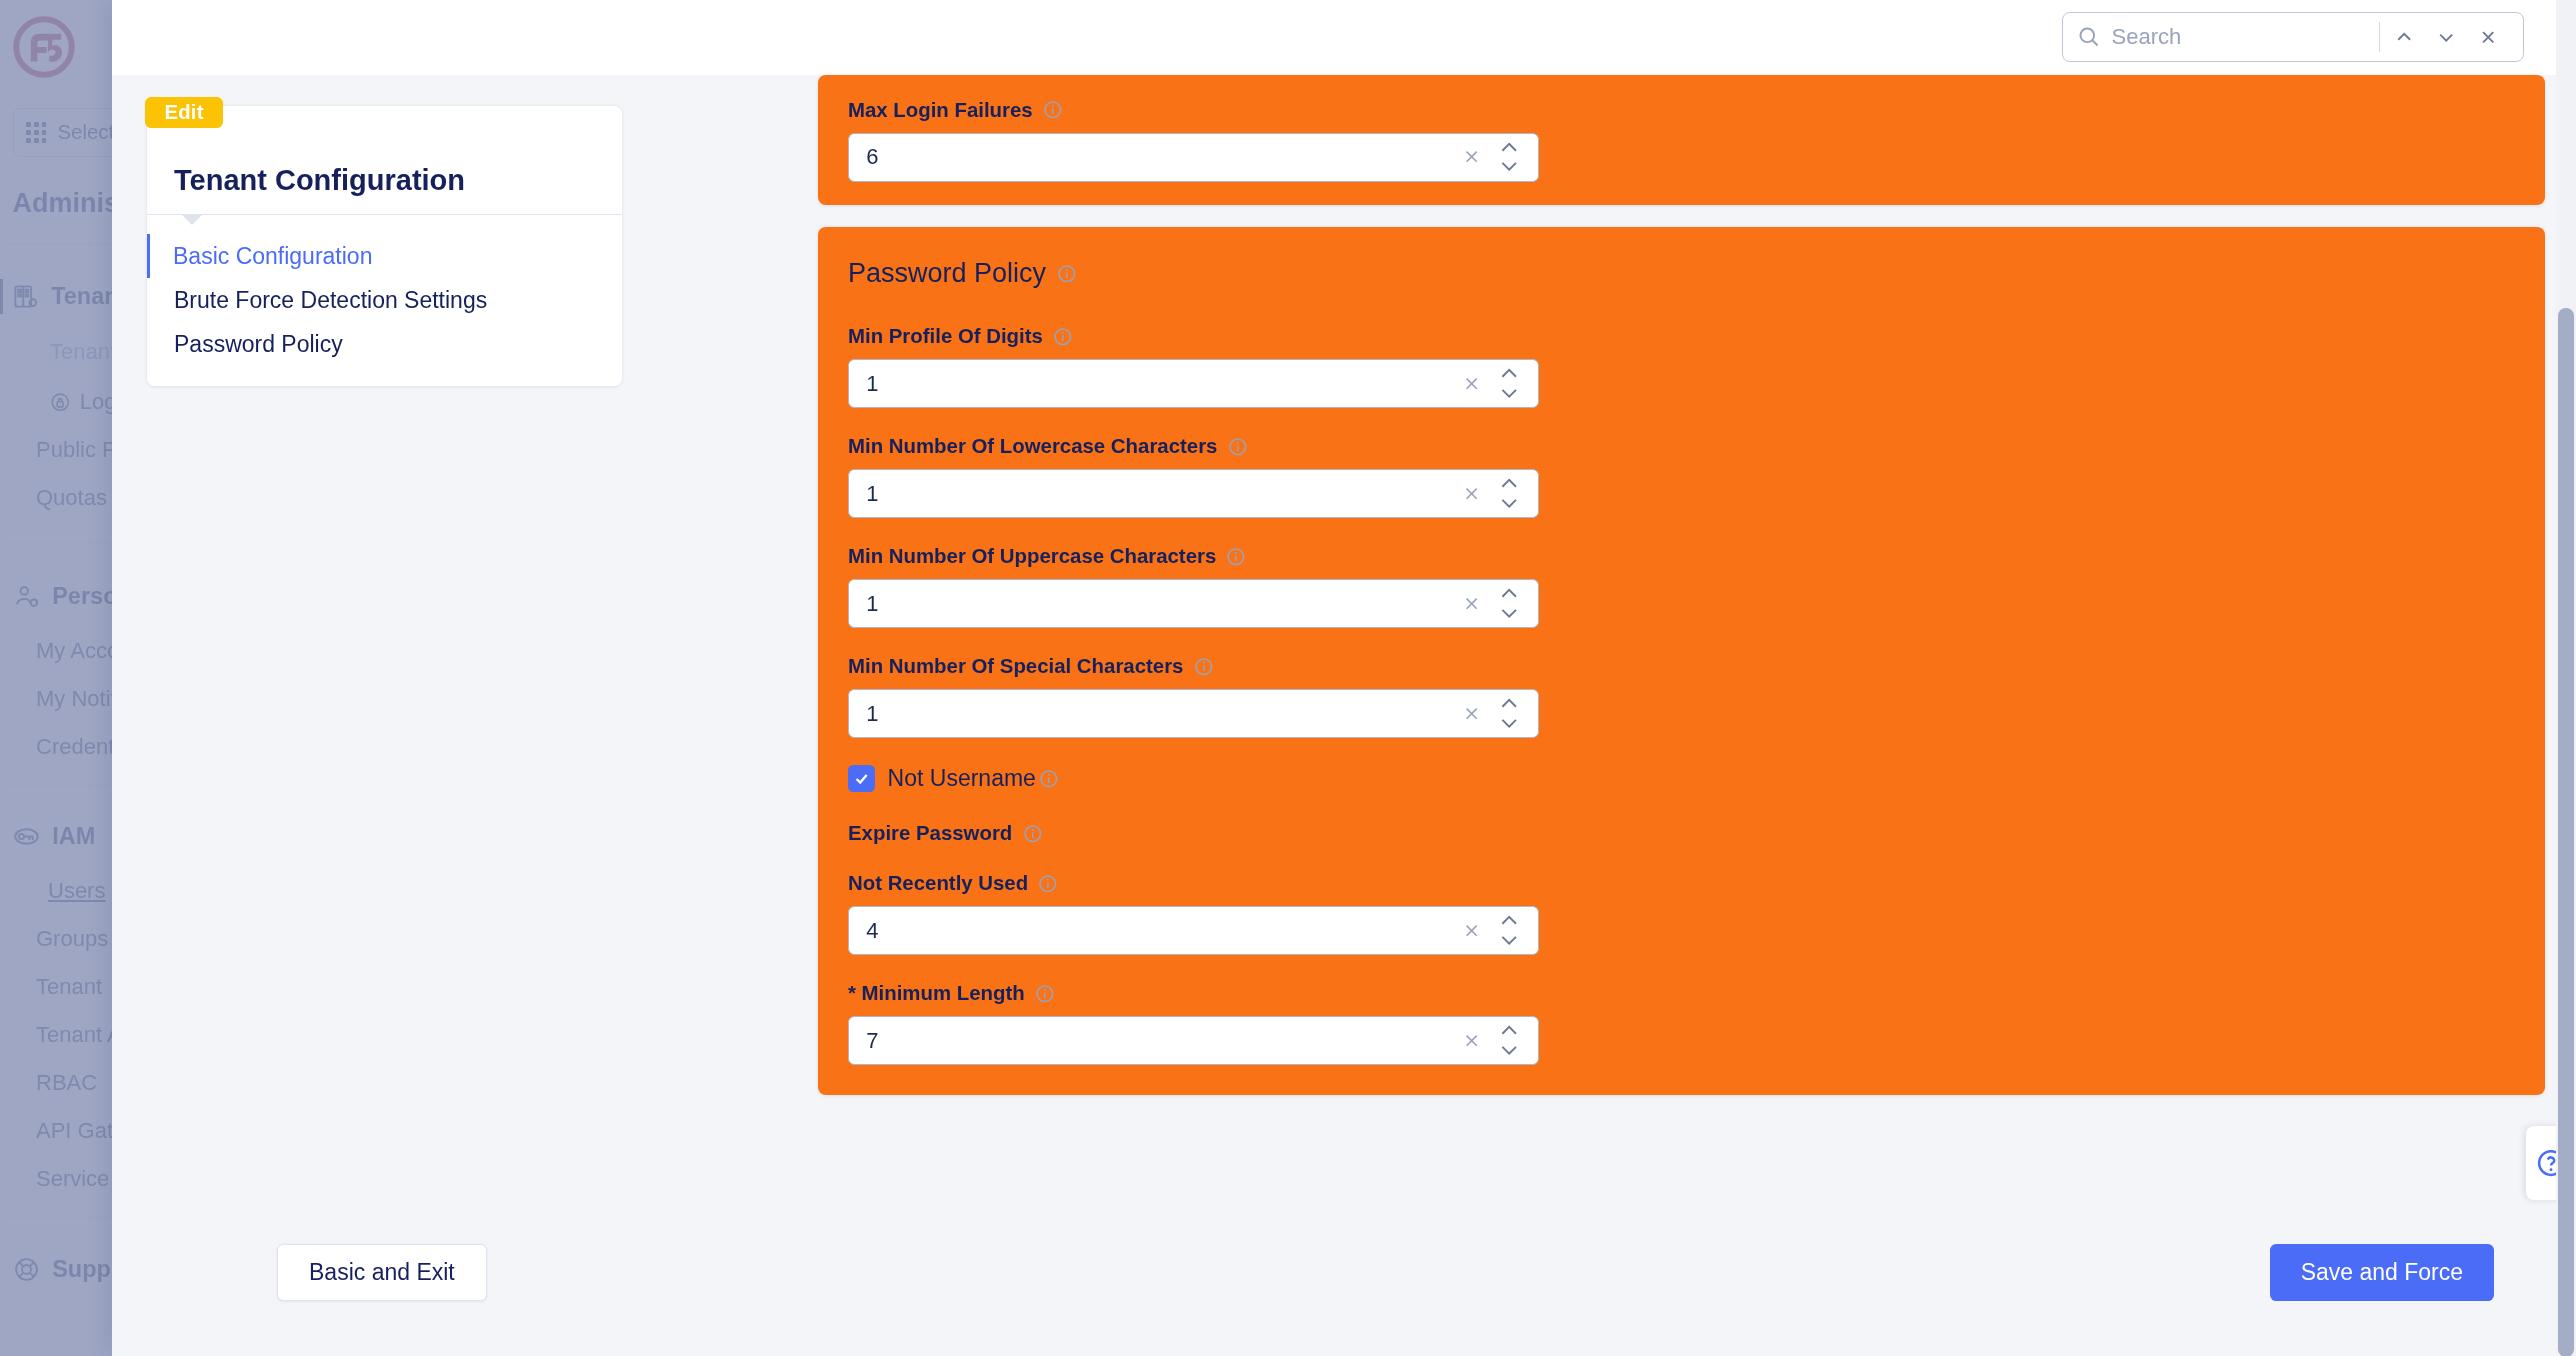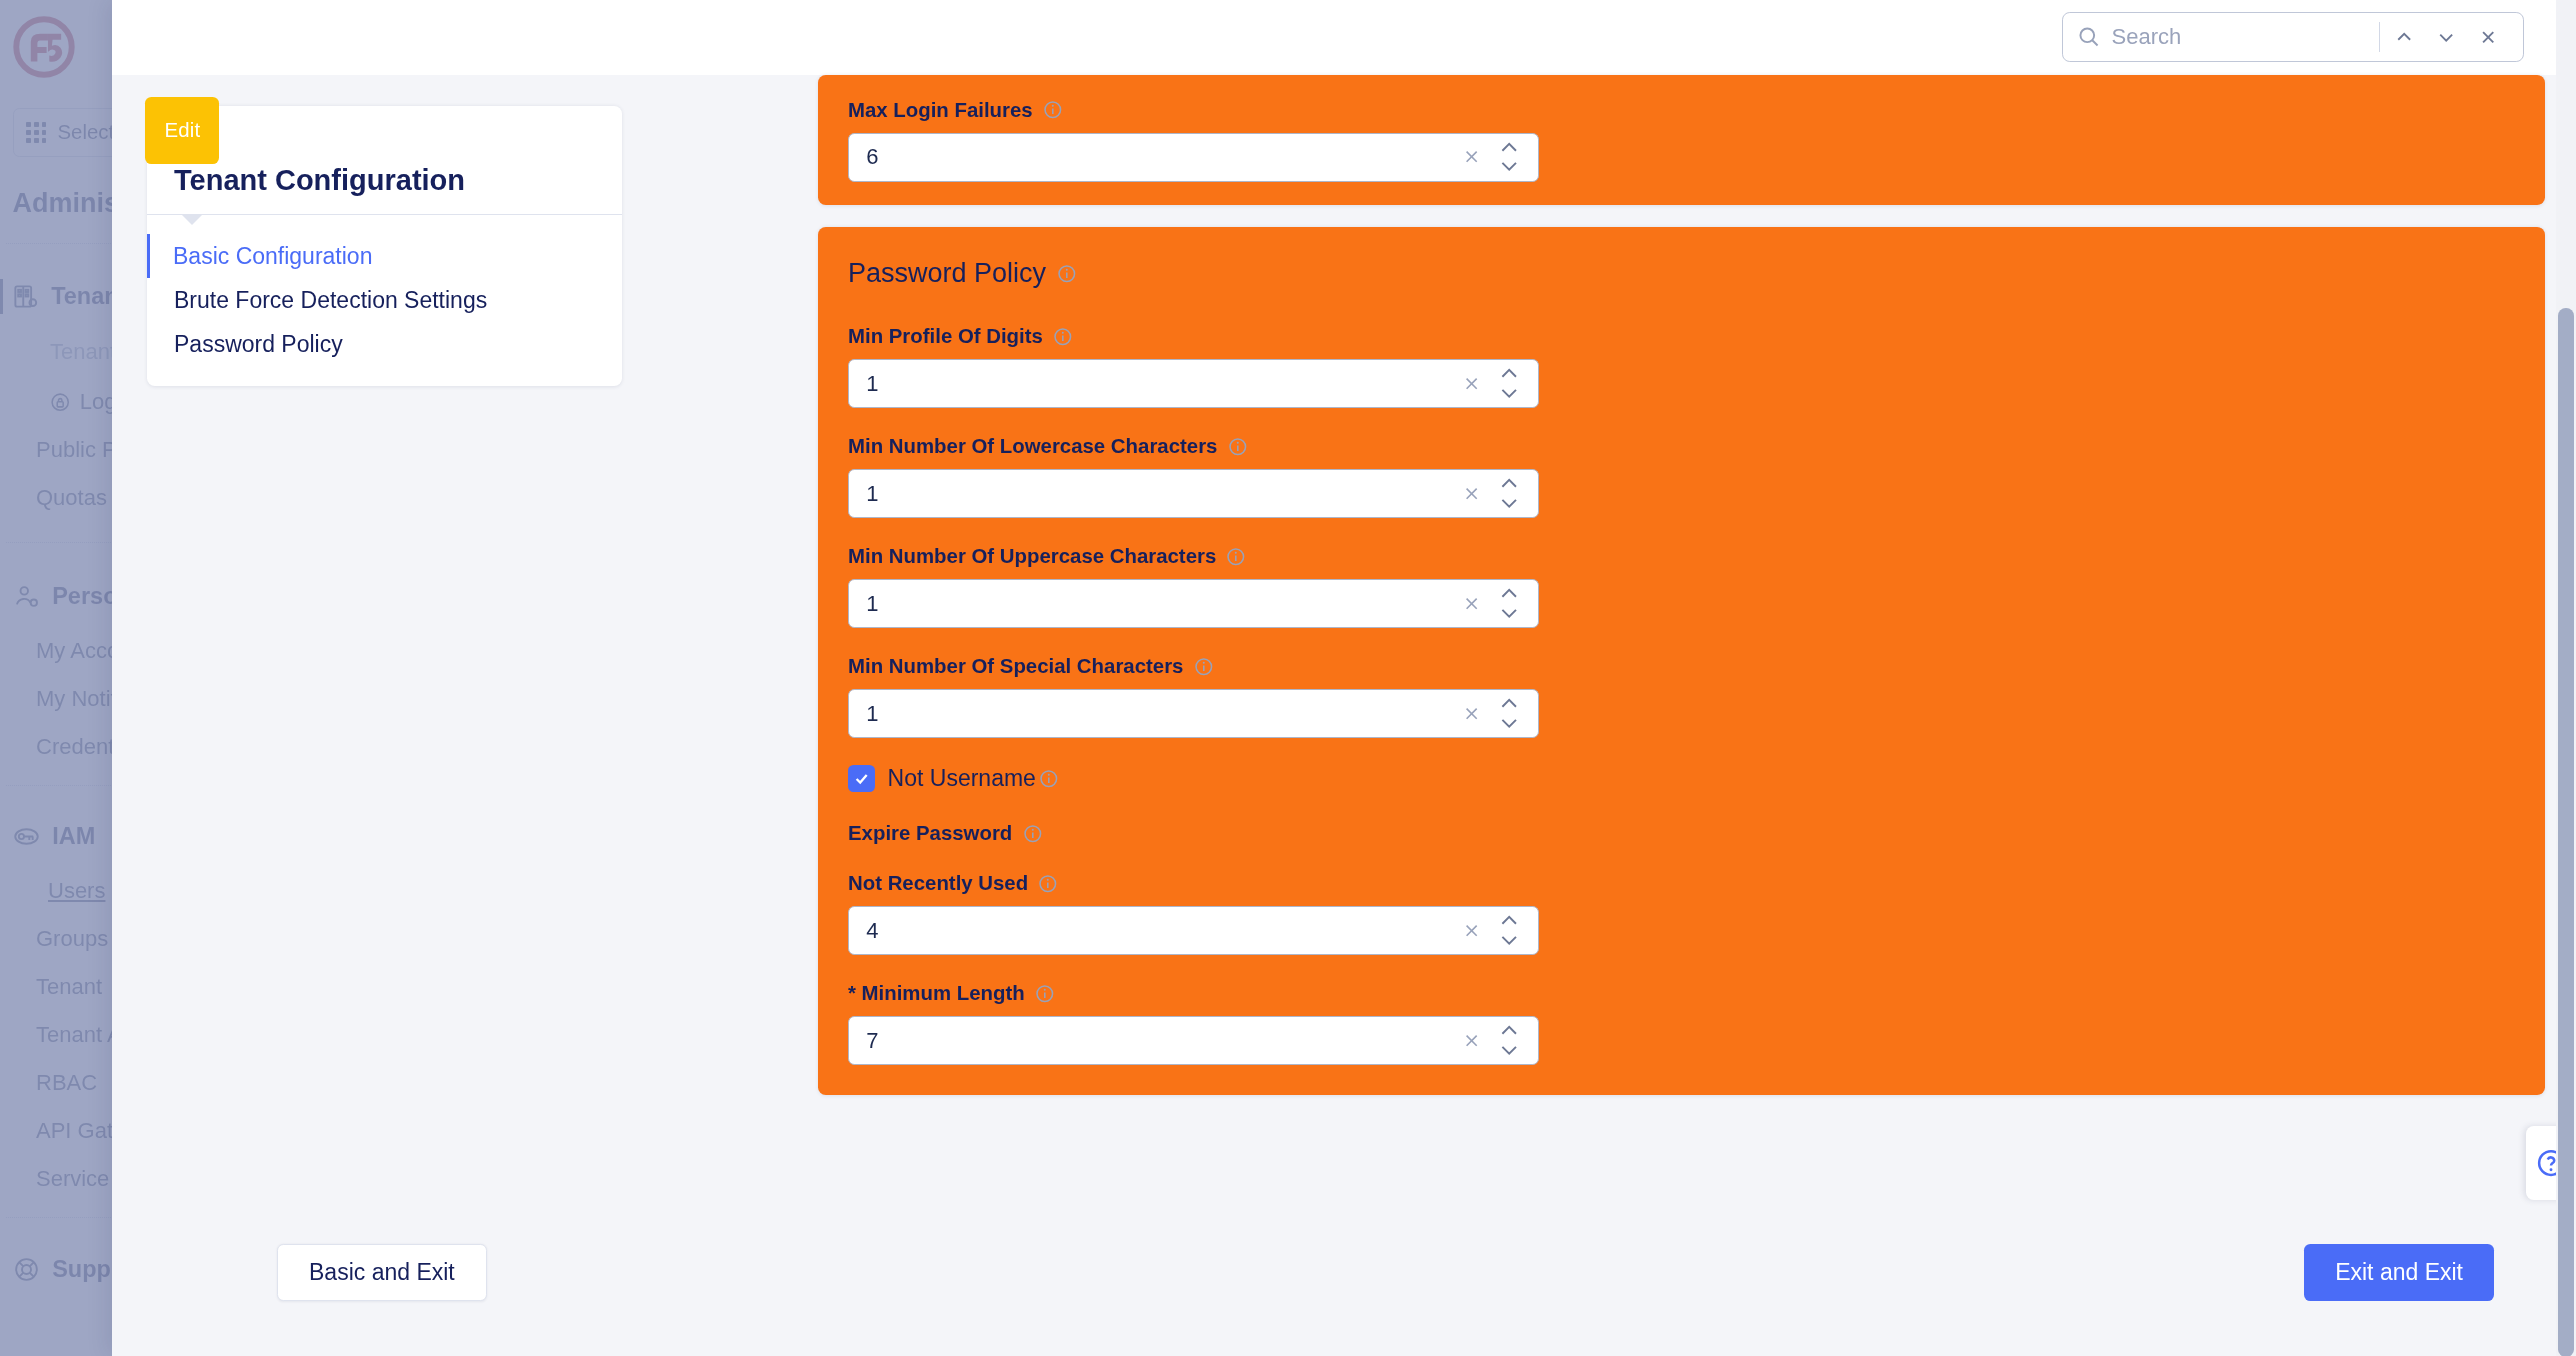--- a/index.html
+++ b/index.html
@@ -116,22 +116,22 @@
   
   .navcard {
     position: absolute; left: 35px; top: 31px;
     width: 475px; border-radius: 7.8px; background: #ffffff;
     box-shadow: 0 0.8px 3.9px rgba(35,45,85,0.10);
     padding-bottom: 19px;
   }
   .edit-badge {
     position: absolute; left: -1.6px; top: -9.4px;
     background: #fcc204; color: #ffffff;
-    font-size: 20.4px; font-weight: normal;
-    border-radius: 6.3px; padding: 22px 19px; letter-spacing: 0.2px;
+    font-size: 20.4px; font-weight: bold;
+    border-radius: 6.3px; padding: 4px 19px; letter-spacing: 0.2px;
   }
   .navcard-title {
     padding: 58px 27px 17.3px 27px;
     font-size: 29px; font-weight: bold; color: #16205c;
   }
   .navcard-rule { border-top: 0.8px solid #dfe3ee; position: relative; }
   .navcard-rule::after {
     content: ""; position: absolute; left: 35px; top: -0.8px;
     width: 0; height: 0;
     border-left: 10.2px solid transparent; border-right: 10.2px solid transparent;
@@ -688,21 +688,21 @@
                     </svg>
                   </button>
               </span>
             </div>
           </div>
 
         </div>
       </div>
 
       <button class="btn-cancel">Basic and Exit</button>
-      <button class="btn-save">Exit and Exit</button>
+      <button class="btn-save">Save and Force</button>
 
       <div class="help-tab">
         <svg viewBox="0 0 24 24" fill="none" stroke="currentColor" stroke-width="2">
           <circle cx="12" cy="12" r="9.5"></circle>
           <path d="M9.4 9.2 a2.7 2.7 0 0 1 5.2 0.9 c0 1.8 -2.6 2.1 -2.6 3.8"></path>
           <circle cx="12" cy="17.4" r="1.15" fill="currentColor" stroke="none"></circle>
         </svg>
       </div>
 
     </div>

